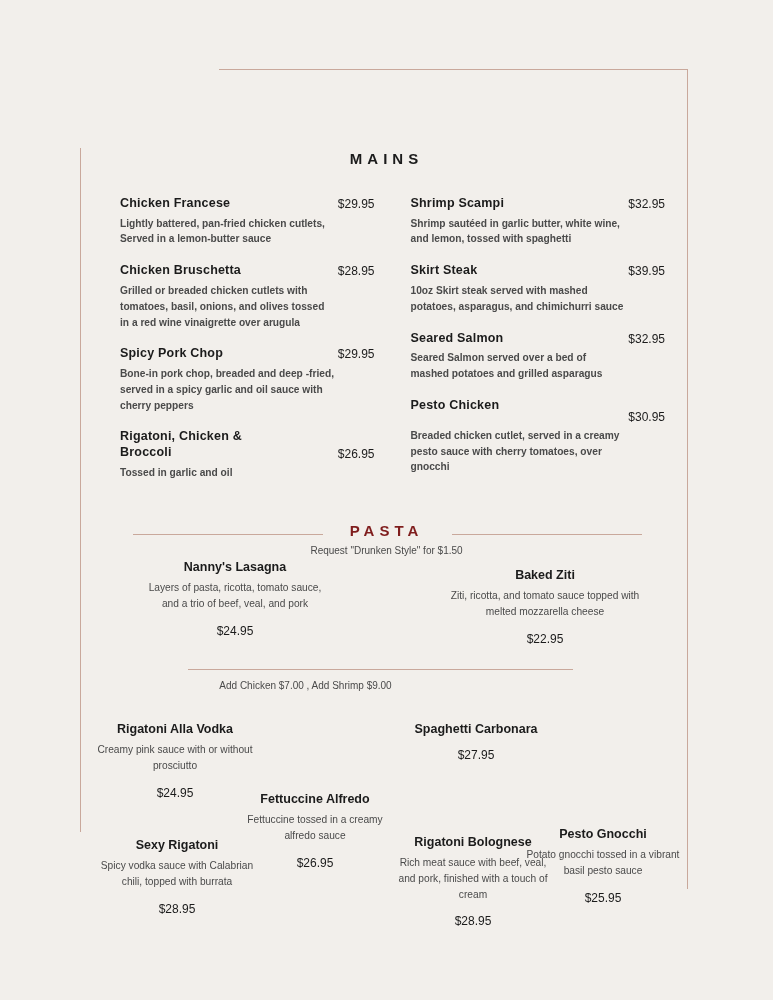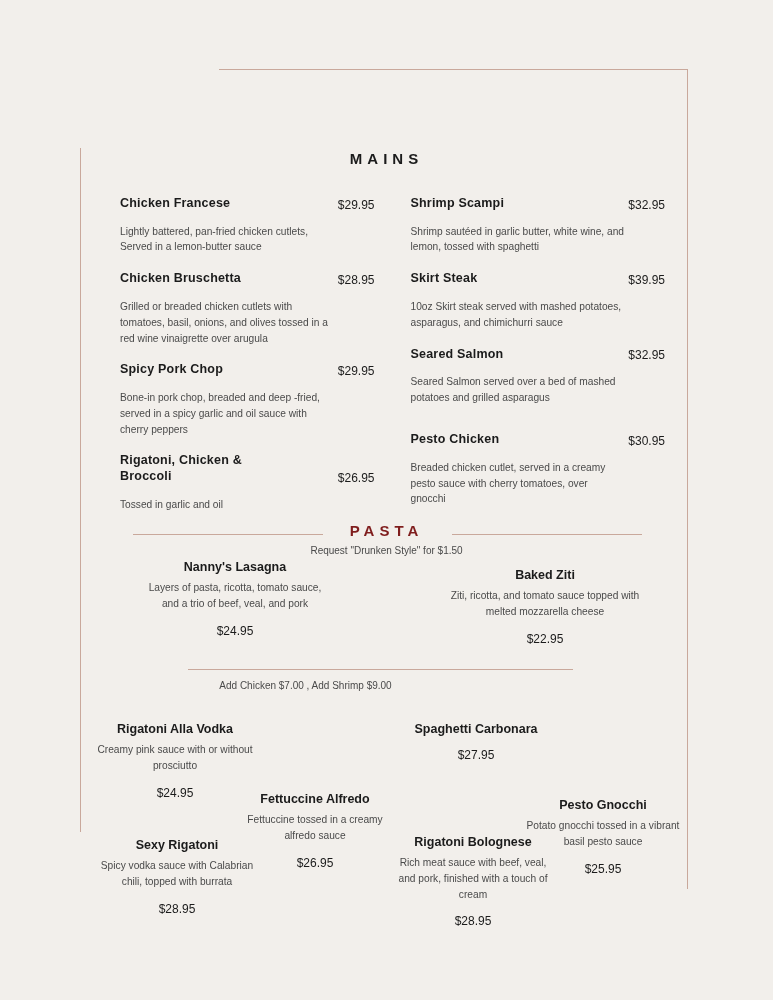--- a/index.html
+++ b/index.html
@@ -71,44 +71,45 @@
   .mains-col {
     width: 255px;
   }
 
   .dish {
     margin-bottom: 16px;
     position: relative;
   }
   .dish-head {
     display: flex;
-    align-items: flex-end;
+    align-items: flex-start;
     justify-content: space-between;
     gap: 8px;
   }
   .dish-name {
     font-size: 12.5px;
     font-weight: bold;
     color: #1b1b1b;
     letter-spacing: 0.2px;
     line-height: 1.25;
     max-width: 160px;
   }
   .dish-price {
     font-size: 12px;
     color: #1b1b1b;
     white-space: nowrap;
     padding-top: 1px;
   }
   .dish-desc {
-    margin-top: 12px;
+    margin-top: 4px;
     font-size: 10.2px;
     line-height: 1.55;
     color: #4a4a4a;
     max-width: 215px;
+    font-weight: bold;
   }
   .dish.price-low .dish-price {
     align-self: flex-end;
     padding-top: 12px;
   }
 
   
   .pasta-header {
     position: absolute;
     left: 0;
@@ -317,21 +318,21 @@
     <div class="pasta-name">Rigatoni Alla Vodka</div>
     <div class="pasta-desc">Creamy pink sauce with or without prosciutto</div>
     <div class="pasta-price">$24.95</div>
   </div>
 
   <div class="pasta-item" style="left:386px; top:722px; width:180px;">
     <div class="pasta-name">Spaghetti Carbonara</div>
     <div class="pasta-price">$27.95</div>
   </div>
 
-  <div class="pasta-item" style="left:523px; top:798px; width:160px;">
+  <div class="pasta-item" style="left:523px; top:827px; width:160px;">
     <div class="pasta-name">Pesto Gnocchi</div>
     <div class="pasta-desc">Potato gnocchi tossed in a vibrant basil pesto sauce</div>
     <div class="pasta-price">$25.95</div>
   </div>
 
   <div class="pasta-item" style="left:235px; top:792px; width:160px;">
     <div class="pasta-name">Fettuccine Alfredo</div>
     <div class="pasta-desc">Fettuccine tossed in a creamy alfredo sauce</div>
     <div class="pasta-price">$26.95</div>
   </div>

